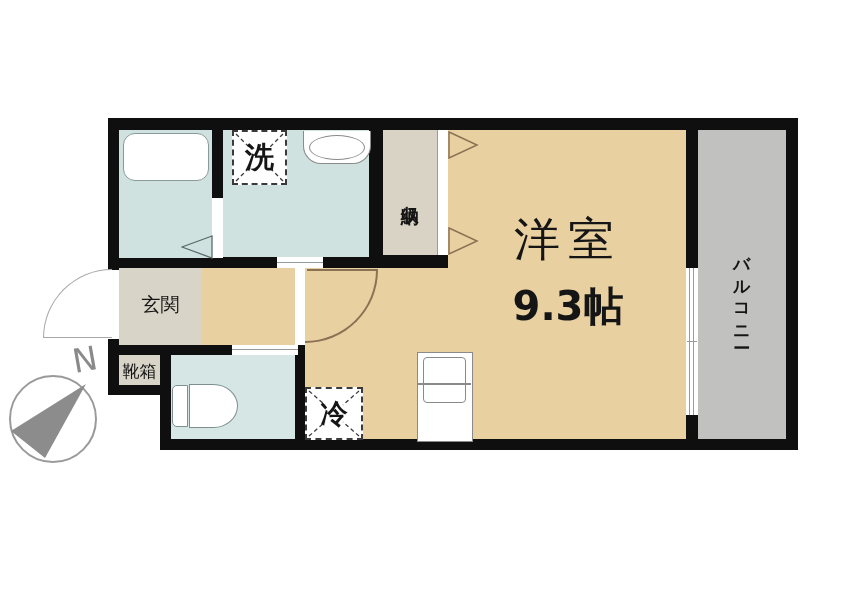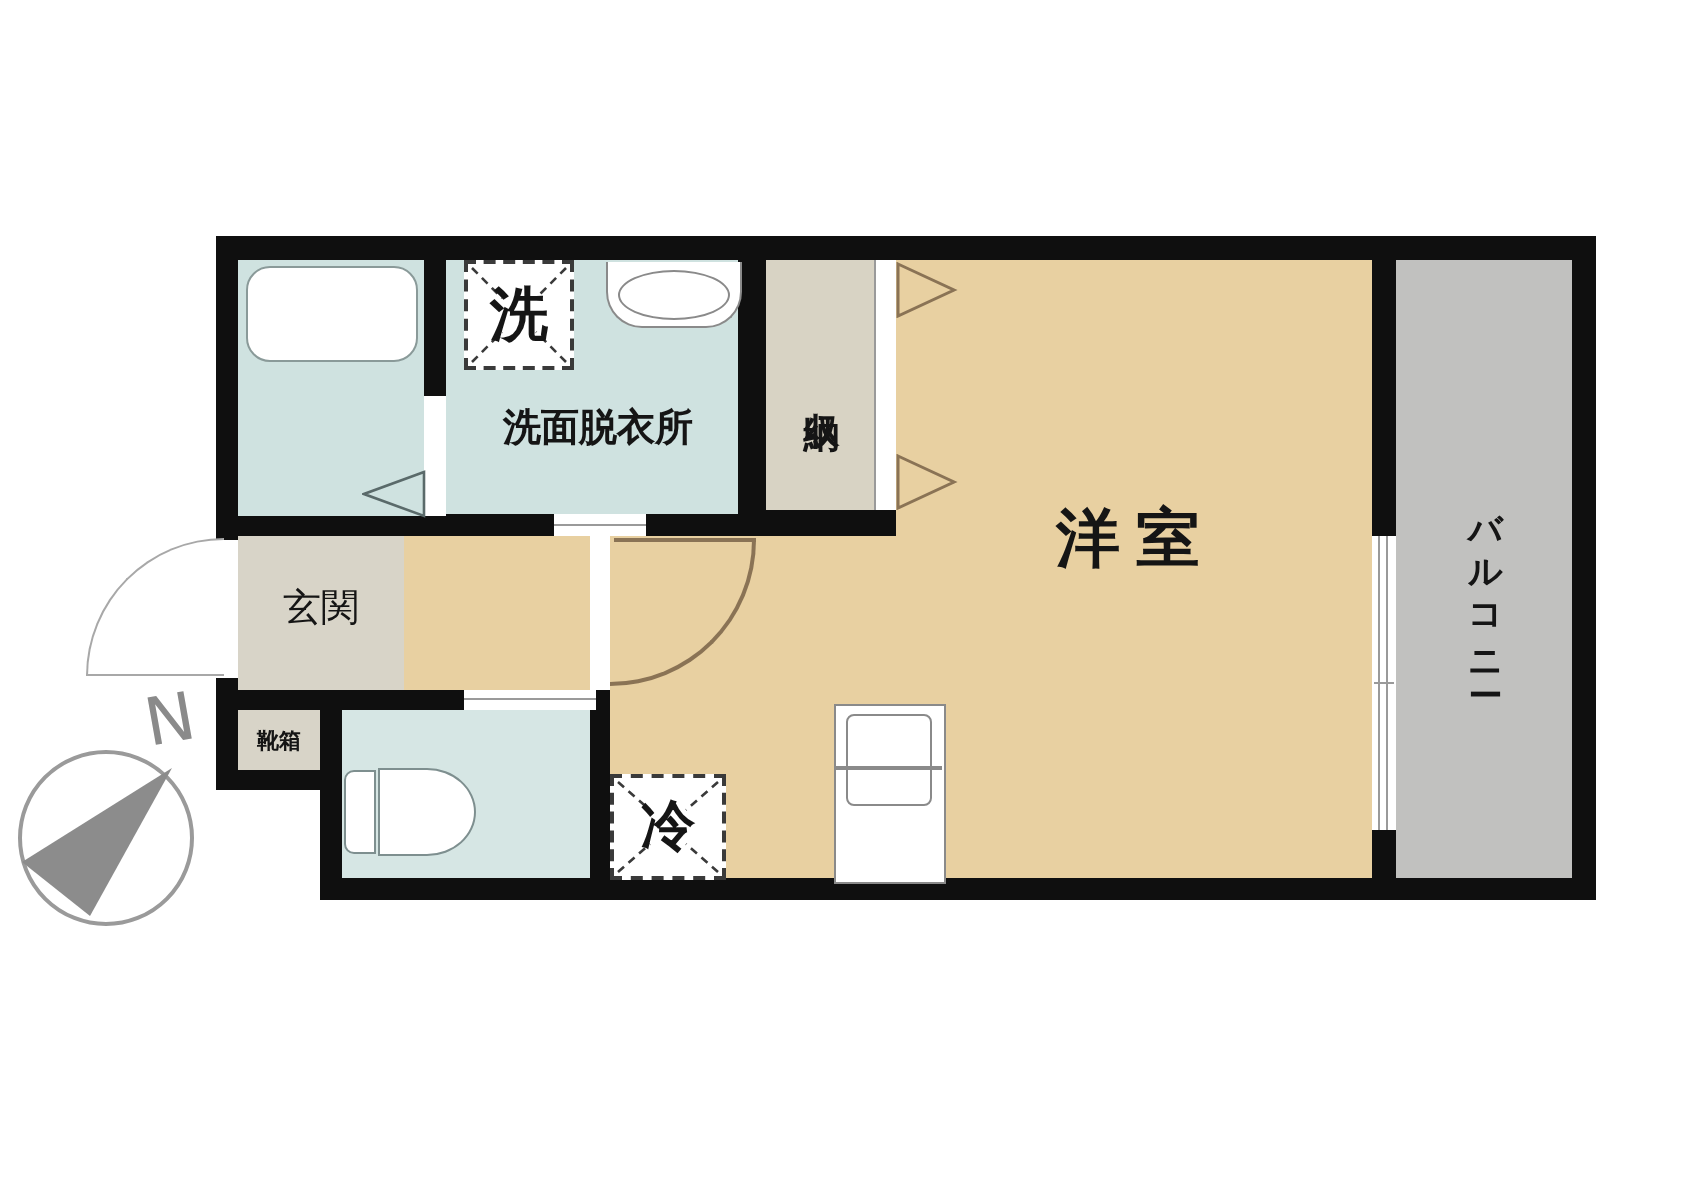--- a/index.html
+++ b/index.html
@@ -94,31 +94,31 @@
   <svg class="abs" style="left:448px;top:131px;" width="31" height="28">
     <polygon points="1,1 29,14 1,27" fill="#e8d0a1" stroke="#8a7355" stroke-width="1.5"></polygon>
   </svg>
   <svg class="abs" style="left:448px;top:227px;" width="31" height="28">
     <polygon points="1,1 29,14 1,27" fill="#e8d0a1" stroke="#8a7355" stroke-width="1.5"></polygon>
   </svg>
   <svg class="abs" style="left:181px;top:235px;" width="32" height="24">
     <polygon points="31,1 1,12 31,23" fill="#cfe2e0" stroke="#5a6a6a" stroke-width="1.3"></polygon>
   </svg>
 
-  <div class="lbl" style="left:450px;top:244px;width:236px;height:50px;font-size:32px;font-weight:700;letter-spacing:8px;">洋室</div>
+  <div class="lbl" style="left:450px;top:215px;width:236px;height:50px;font-size:46px;font-weight:400;letter-spacing:8px;">洋室</div>
+  <div class="lbl" style="left:450px;top:285px;width:236px;height:44px;font-size:40px;font-weight:700;">9.3帖</div>
 
-  <div class="lbl" style="left:228px;top:203px;width:142px;height:22px;font-size:19px;font-weight:600;">洗面脱衣所</div>
 
   <div class="lbl vtext" style="left:398px;top:160px;width:24px;height:68px;font-size:18px;font-weight:600;letter-spacing:3px;">収納</div>
 
   <div class="lbl vtext" style="left:730px;top:224px;width:24px;height:140px;font-size:17px;font-weight:600;letter-spacing:4px;">バルコニー</div>
 
   <div class="lbl" style="left:119px;top:293px;width:83px;height:22px;font-size:19px;font-weight:400;">玄関</div>
 
-  <div class="lbl" style="left:119px;top:364px;width:41px;height:14px;font-size:11px;font-weight:700;">靴箱</div>
+  <div class="lbl" style="left:119px;top:364px;width:41px;height:14px;font-size:17px;font-weight:400;">靴箱</div>
 
   <svg class="abs" style="left:4px;top:333px;" width="110" height="136">
     <circle cx="49" cy="86" r="43" fill="none" stroke="#9a9a9a" stroke-width="2"></circle>
     <polygon points="82,51 7,98 41,125" fill="#8c8c8c"></polygon>
   </svg>
   <div class="lbl" style="left:68px;top:342px;width:34px;height:36px;font-size:33px;font-weight:400;color:#8a8a8a;transform:rotate(-10deg);">N</div>
 
 </div>
 
 </body></html>

